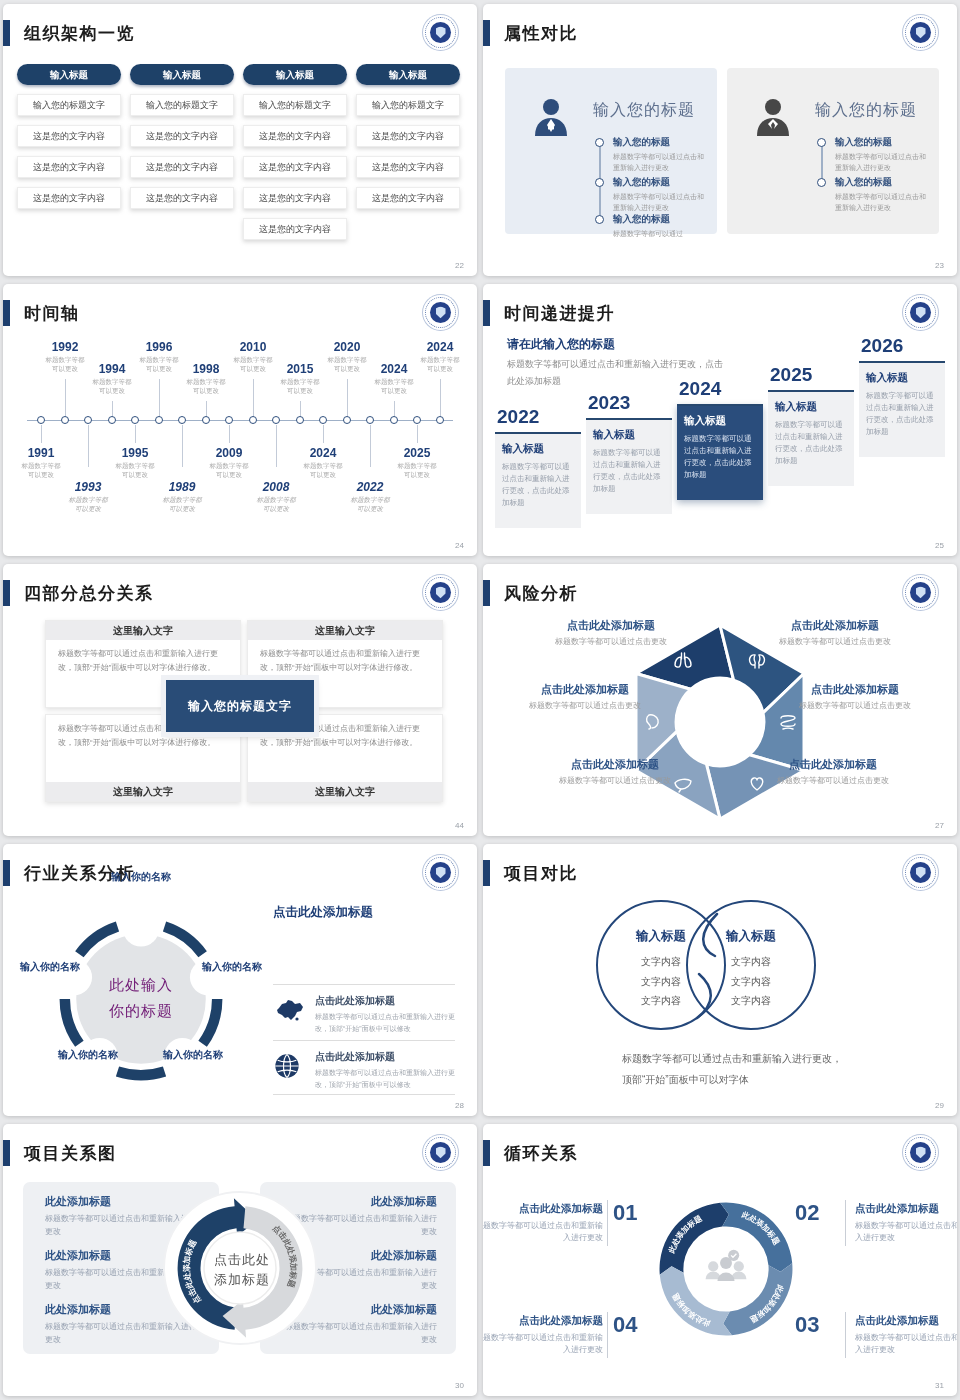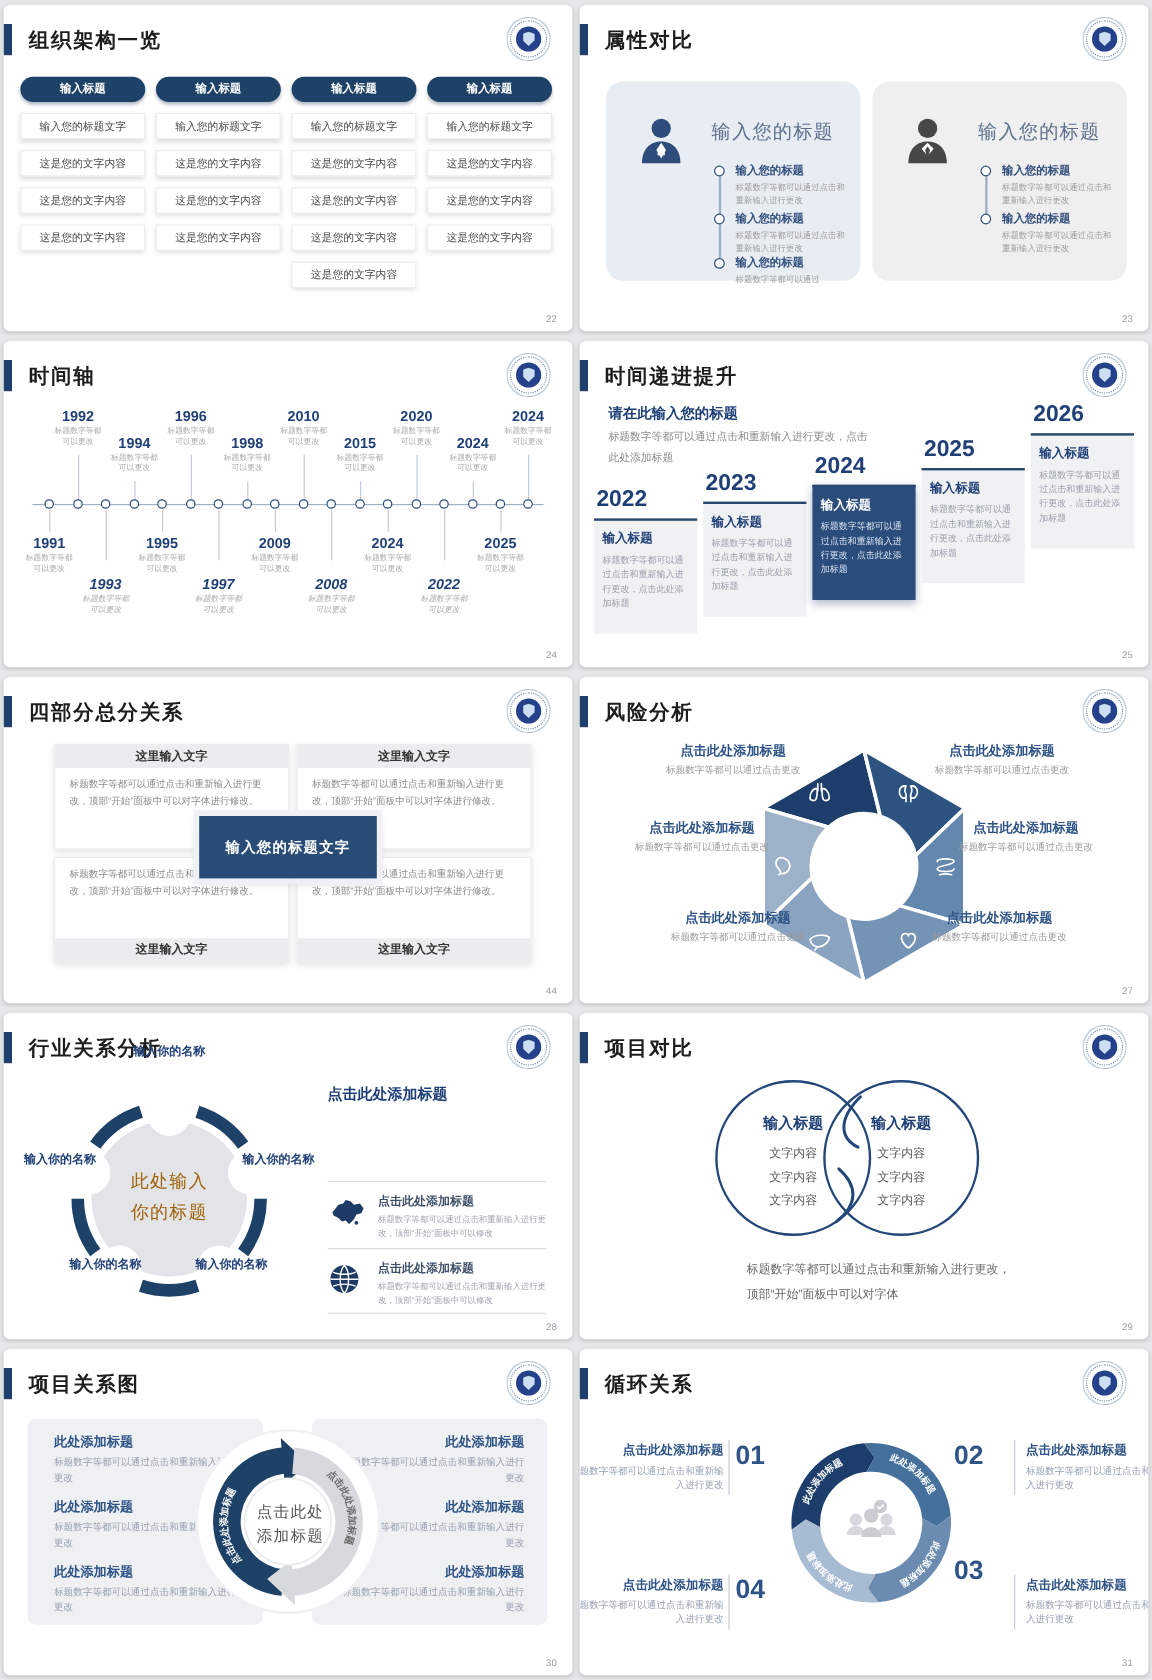--- a/index.html
+++ b/index.html
@@ -11,21 +11,21 @@
   .pgnum{position:absolute;right:13px;bottom:6px;font-size:8px;color:#9aa0a8;}
   .logo{position:absolute;right:18px;top:10px;width:37px;height:37px;border-radius:50%;background:#fff;box-shadow:inset 0 0 0 1px #b9c6dd;}
   .logo i{position:absolute;inset:3px;border:1px dotted #6b84b3;border-radius:50%;}
   .logo b{position:absolute;inset:8px;background:#24418a;border-radius:50%;}
   .logo s{position:absolute;left:50%;top:50%;width:10px;height:12px;transform:translate(-50%,-52%);background:#cfe0f5;clip-path:polygon(50% 0,100% 18%,100% 60%,50% 100%,0 60%,0 18%);text-decoration:none;}
   
   .org-col{position:absolute;top:60px;width:104px;}
   .pill{height:21px;border-radius:11px;background:#1e4168;color:#fff;font-size:9.5px;font-weight:bold;line-height:21px;text-align:center;box-shadow:0 2px 3px rgba(20,40,80,.35);}
   .org-box{margin-top:9px;height:20px;background:#fff;border:1px solid #ededed;box-shadow:0 2px 4px rgba(120,120,120,.28);font-size:9px;color:#4a4a4a;line-height:20px;text-align:center;}
   
-  .panel{position:absolute;top:64px;height:166px;width:212px;border-radius:14px;}
+  .panel{position:absolute;top:64px;height:166px;width:212px;border-radius:4px;}
   .panel.pl{left:22px;background:#e8edf4;}
   .panel.pr{left:244px;background:#efefef;}
   .person-ic{position:absolute;left:26px;top:28px;width:40px;height:42px;}
   .p-title{position:absolute;left:88px;top:32px;font-size:16px;color:#5d6f8d;letter-spacing:1px;}
   .vline{position:absolute;left:94px;width:1.5px;background:#9fb0c7;}
   .tl-dot{position:absolute;left:90px;width:7px;height:7px;border:1.5px solid #2e4d7b;border-radius:50%;background:#fff;}
   .att-item{position:absolute;left:108px;width:96px;}
   .att-h{font-size:9.5px;font-weight:bold;color:#33517e;}
   .att-b{font-size:7px;color:#9b9b9b;line-height:1.5;margin-top:3px;}
   
@@ -62,21 +62,21 @@
   .quad.rev{flex-direction:column-reverse;}
   .quad-h{height:19px;line-height:19px;background:#ececee;text-align:center;font-size:10px;font-weight:bold;color:#333;flex:none;}
   .quad-b{flex:1;padding:7px 12px;font-size:8px;color:#8b8b8b;line-height:1.7;}
   .center-box{position:absolute;left:163px;top:116px;width:148px;height:52px;background:#294c77;box-shadow:0 0 0 5px rgba(238,241,245,.97),0 3px 8px rgba(0,0,0,.25);color:#fff;font-weight:bold;font-size:12px;display:flex;align-items:center;justify-content:center;letter-spacing:1px;}
   
   .risk-blk{position:absolute;width:150px;text-align:center;}
   .risk-h{font-size:11px;font-weight:bold;color:#2e5386;}
   .risk-b{font-size:8px;color:#9a9a9a;margin-top:3px;}
   
   .gear-lab{position:absolute;width:70px;text-align:center;font-size:10px;font-weight:bold;color:#1f3f77;line-height:1.35;}
-  .gear-center{position:absolute;left:78px;top:128px;width:120px;text-align:center;font-size:15px;color:#a16207;line-height:1.7;letter-spacing:1px;}
+  .gear-center{position:absolute;left:78px;top:128px;width:120px;text-align:center;font-size:15px;color:#701a75;line-height:1.7;letter-spacing:1px;}
   .ind-h{position:absolute;left:270px;top:60px;font-size:12.5px;font-weight:bold;color:#1f3f77;}
   .ind-b{position:absolute;left:270px;top:82px;width:186px;font-size:8.5px;color:#8a8a8a;line-height:1.85;}
   .ind-div{position:absolute;left:270px;width:182px;height:1px;background:#ddd;}
   .ind-item{position:absolute;left:312px;width:146px;}
   .ind-ih{font-size:10px;font-weight:bold;color:#3f5069;}
   .ind-ib{font-size:7px;color:#a0a6ae;line-height:1.65;margin-top:3px;}
   .ind-ic{position:absolute;left:270px;width:32px;height:30px;}
   
   .venn{position:absolute;width:130px;height:130px;border:2.5px solid #24477a;border-radius:50%;box-sizing:border-box;text-align:center;background:transparent;}
   .venn-h{margin-top:26px;font-size:12.5px;font-weight:bold;color:#1f3f77;margin-bottom:7px;}
@@ -251,21 +251,21 @@
         <div class="tl-node"></div>
         <div class="tl-lab">
           <div class="tl-year">1996</div>
           <div class="tl-cap">标题数字等都可以更改</div>
         </div>
       </div>
     <div class="tl-item down far" style="left:179px">
         <div class="tl-stem"></div>
         <div class="tl-node"></div>
         <div class="tl-lab">
-          <div class="tl-year">1997</div>
+          <div class="tl-year">1989</div>
           <div class="tl-cap">标题数字等都可以更改</div>
         </div>
       </div>
     <div class="tl-item up near" style="left:203px">
         <div class="tl-stem"></div>
         <div class="tl-node"></div>
         <div class="tl-lab">
           <div class="tl-year">1998</div>
           <div class="tl-cap">标题数字等都可以更改</div>
         </div>
@@ -669,21 +669,21 @@
         <circle cx="9" cy="-16" r="6.5"></circle>
           <path d="M6,-16 l2.2,2.2 4,-4" stroke="#fff" stroke-width="1.6" fill="none"></path>
       </g>
     </svg>
     <div class="num" style="left:130px;top:76px;text-align:left">01</div>
     <div class="vdiv" style="left:124px;top:76px"></div>
     <div class="num" style="left:312px;top:76px">02</div>
     <div class="vdiv" style="left:362px;top:76px"></div>
     <div class="num" style="left:130px;top:188px;text-align:left">04</div>
     <div class="vdiv" style="left:124px;top:188px"></div>
-    <div class="num" style="left:312px;top:172px">03</div>
+    <div class="num" style="left:312px;top:188px">03</div>
     <div class="vdiv" style="left:362px;top:188px"></div>
     <div class="cor ralign" style="left:-12px;top:78px">
         <div class="cor-h">点击此处添加标题</div>
         <div class="cor-b">标题数字等都可以通过点击和重新输入进行更改</div>
       </div>
     <div class="cor" style="left:372px;top:78px">
         <div class="cor-h">点击此处添加标题</div>
         <div class="cor-b">标题数字等都可以通过点击和重新输入进行更改</div>
       </div>
     <div class="cor ralign" style="left:-12px;top:190px">

